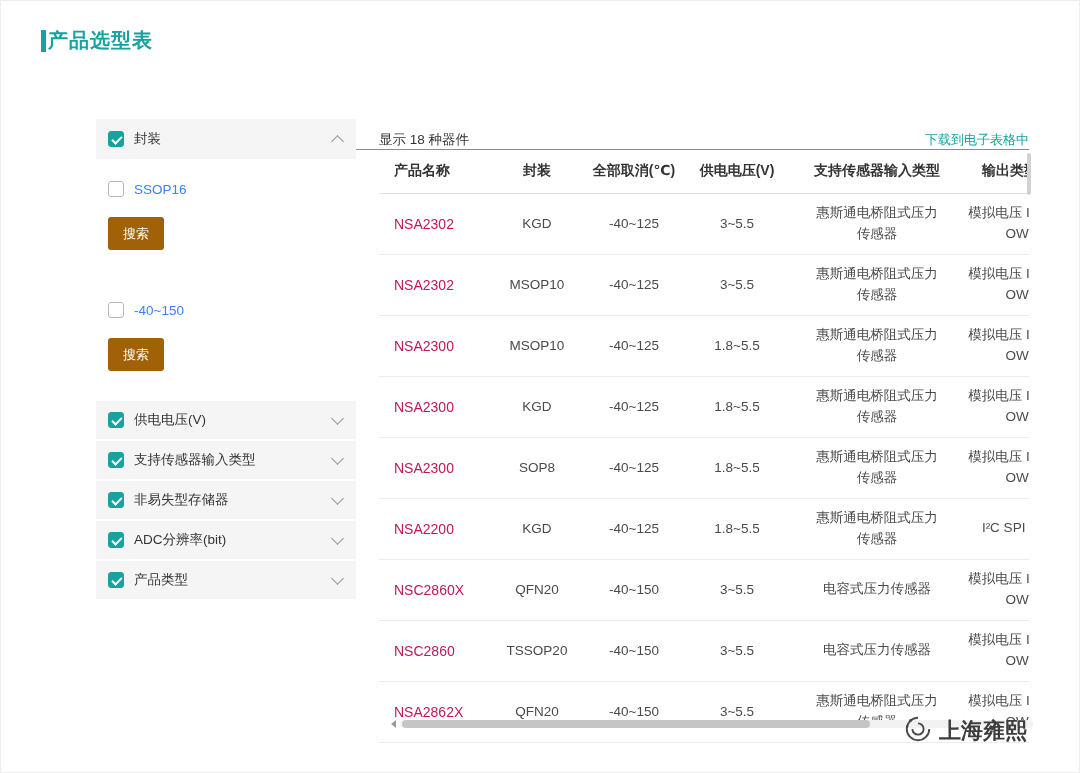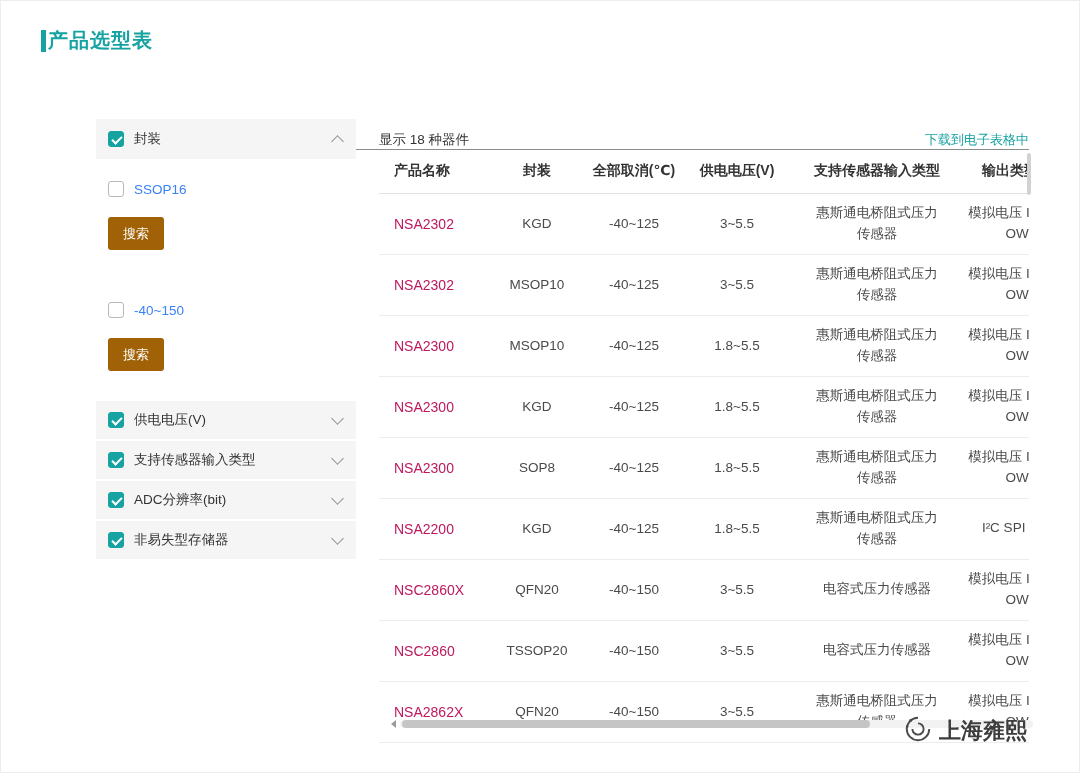--- a/index.html
+++ b/index.html
@@ -122,26 +122,31 @@
         <span class="fhlabel">供电电压(V)</span>
         <span class="chev down"></span>
       </div>
       <div class="fhead collapsed">
         <span class="cb checked"></span>
         <span class="fhlabel">支持传感器输入类型</span>
         <span class="chev down"></span>
       </div>
       <div class="fhead collapsed">
         <span class="cb checked"></span>
+        <span class="fhlabel">非易失型存储器</span>
+        <span class="chev down"></span>
+      </div>
+      <div class="fhead collapsed">
+        <span class="cb checked"></span>
         <span class="fhlabel">ADC分辨率(bit)</span>
         <span class="chev down"></span>
       </div>
       <div class="fhead collapsed">
         <span class="cb checked"></span>
-        <span class="fhlabel">非易失型存储器</span>
+        <span class="fhlabel">产品类型</span>
         <span class="chev down"></span>
       </div>
 
     </div>
   </aside>
 
   <section class="main">
 
     <div class="toolbar">
       <span class="count">显示 18 种器件</span>

